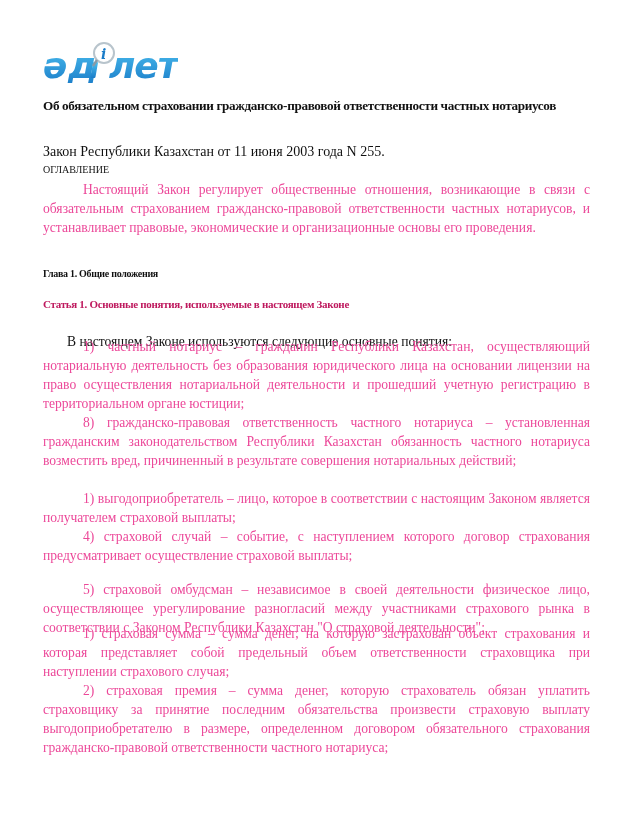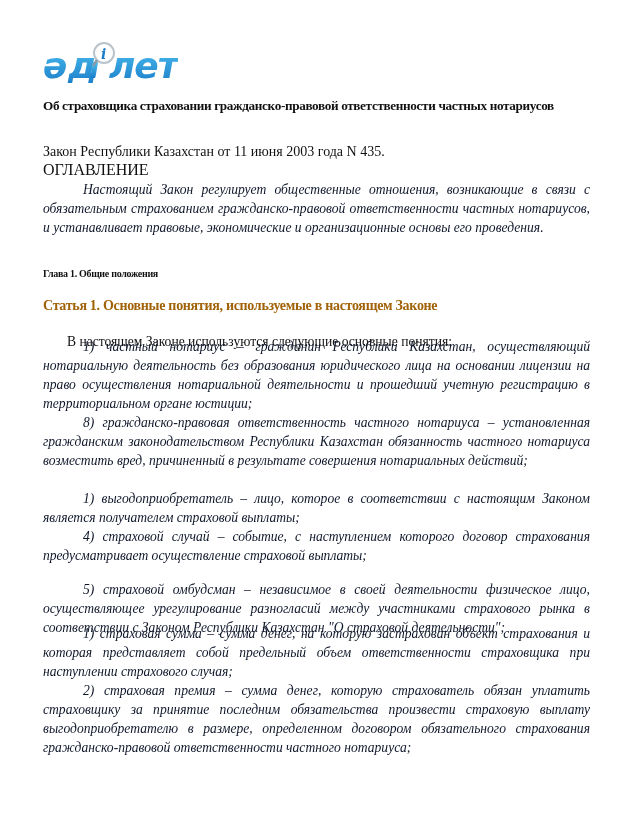--- a/index.html
+++ b/index.html
@@ -1,24 +1,24 @@
 <!DOCTYPE html>
 <html><head>
 <meta charset="utf-8">
 <style>
   html, body { margin: 0; padding: 0; background: #ffffff; }
   body { width: 640px; height: 828px; overflow: hidden; position: relative; }
   .logo { position: absolute; left: 43px; top: 40px; height: 44px; width: 135px; }
   .logo svg { display: block; }
   .title { position: absolute; left: 43px; top: 96px; width: 547px; font-family: "Liberation Serif", serif; font-weight: bold; font-size: 13.2px; line-height: 20px; letter-spacing: -0.35px; color: #111; }
   .meta { position: absolute; left: 43px; top: 143px; width: 547px; font-size: 14px; line-height: 18px; font-family: "Liberation Serif", serif; color: #111; }
-  .toc { position: absolute; left: 43px; top: 161px; font-size: 16px; line-height: 18px; font-family: "Liberation Serif", serif; color: #111; }
-  .para { position: absolute; left: 43px; width: 547px; font-size: 13.6px; line-height: 19px; text-align: justify; text-indent: 40px; font-family: "Liberation Serif", serif; color: #0f172a; font-style: italic; }
+  .toc { position: absolute; left: 43px; top: 161px; font-size: 10px; line-height: 18px; font-family: "Liberation Serif", serif; color: #111; }
+  .para { position: absolute; left: 43px; width: 547px; font-size: 13.6px; line-height: 19px; text-align: justify; text-indent: 40px; font-family: "Liberation Serif", serif; color: #ec4899; }
   .chapter { position: absolute; left: 43px; top: 268px; font-weight: bold; font-size: 10px; letter-spacing: -0.3px; font-family: "Liberation Serif", serif; color: #111; }
-  .article { position: absolute; left: 43px; top: 298px; font-weight: bold; font-size: 14px; letter-spacing: -0.3px; font-family: "Liberation Serif", serif; color: #a16207; }
+  .article { position: absolute; left: 43px; top: 298px; font-weight: bold; font-size: 11px; letter-spacing: -0.3px; font-family: "Liberation Serif", serif; color: #be185d; }
   .intro { position: absolute; left: 43px; top: 318px; width: 547px; font-size: 13.6px; text-indent: 24px; font-family: "Liberation Serif", serif; color: #111; margin-top: 16px; }
 </style>
 </head>
 <body>
 
 <div class="logo">
   <svg width="135" height="44" viewBox="0 0 135 44">
     <defs>
       <linearGradient id="lg" x1="0" y1="0" x2="0" y2="1">
         <stop offset="0" stop-color="#4cc0f0"></stop>
@@ -28,23 +28,23 @@
     <text x="0" y="38" font-family="DejaVu Sans, sans-serif" font-size="36" font-weight="bold" font-style="italic" fill="url(#lg)" letter-spacing="-1">ә</text>
     <text x="25" y="38" font-family="DejaVu Sans, sans-serif" font-size="36" font-weight="bold" font-style="italic" fill="url(#lg)" letter-spacing="-1">д</text>
     <rect x="54" y="22" width="5" height="16" rx="1" fill="url(#lg)" transform="skewX(-10)"></rect>
     <circle cx="61" cy="13" r="10" fill="#ffffff" stroke="#b8c4cc" stroke-width="2"></circle>
     <text x="58" y="19" font-family="DejaVu Serif, serif" font-size="14" font-style="italic" font-weight="bold" fill="#1a7cc8">i</text>
     <line x1="54" y1="20" x2="50" y2="26" stroke="#8a9aa6" stroke-width="2.5"></line>
     <text x="66" y="38" font-family="DejaVu Sans, sans-serif" font-size="36" font-weight="bold" font-style="italic" fill="url(#lg)" letter-spacing="-1">лет</text>
   </svg>
 </div>
 
-<div class="title">Об страховщика страховании гражданско-правовой ответственности частных нотариусов</div>
+<div class="title">Об обязательном страховании гражданско-правовой ответственности частных нотариусов</div>
 
-<div class="meta">Закон Республики Казахстан от 11 июня 2003 года N 435.</div>
+<div class="meta">Закон Республики Казахстан от 11 июня 2003 года N 255.</div>
 <div class="toc">ОГЛАВЛЕНИЕ</div>
 
 <div class="para" style="top:180px;">Настоящий Закон регулирует общественные отношения, возникающие в связи с обязательным страхованием гражданско-правовой ответственности частных нотариусов, и устанавливает правовые, экономические и организационные основы его проведения.</div>
 
 <div class="chapter">Глава 1. Общие положения</div>
 <div class="article">Статья 1. Основные понятия, используемые в настоящем Законе</div>
 <div class="intro">В настоящем Законе используются следующие основные понятия:</div>
 
 <div class="para" style="top:337px;">1) частный нотариус – гражданин Республики Казахстан, осуществляющий нотариальную деятельность без образования юридического лица на основании лицензии на право осуществления нотариальной деятельности и прошедший учетную регистрацию в территориальном органе юстиции;</div>
 <div class="para" style="top:413px;">8) гражданско-правовая ответственность частного нотариуса – установленная гражданским законодательством Республики Казахстан обязанность частного нотариуса возместить вред, причиненный в результате совершения нотариальных действий;</div>

